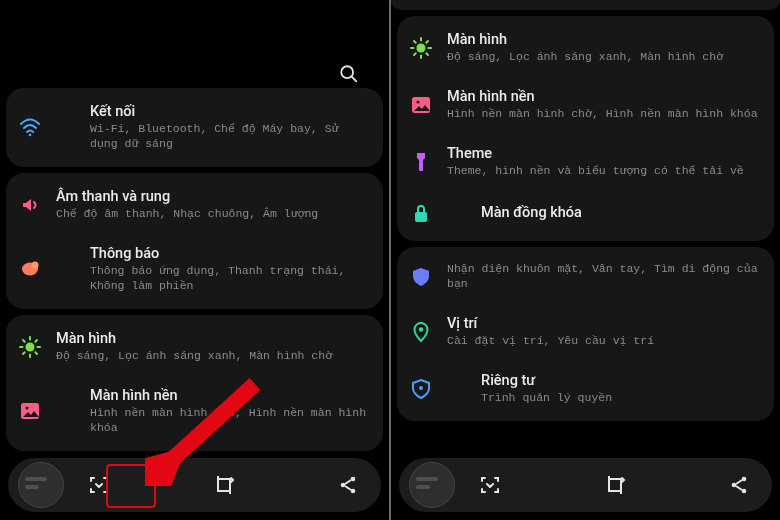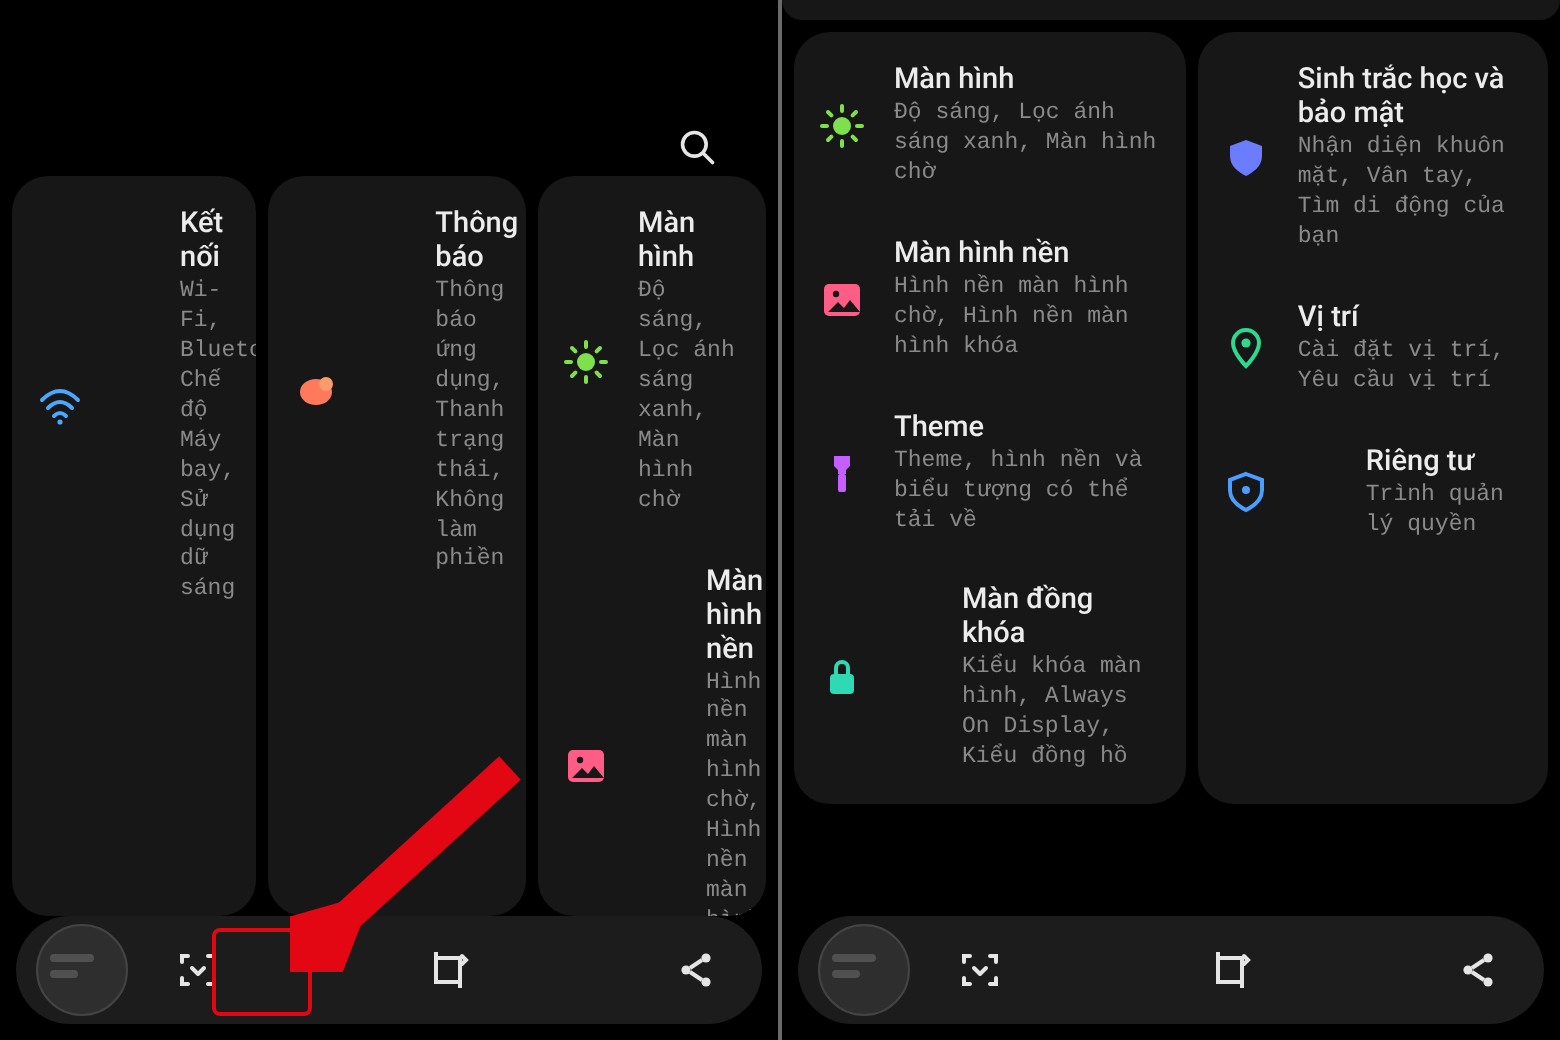--- a/index.html
+++ b/index.html
@@ -33,20 +33,21 @@
   .search-btn {
     position: absolute;
     right: 30px;
     top: 64px;
     color: #e5e5e5;
   }
   .search-btn svg { width: 20px; height: 20px; }
   .list {
     padding: 0 6px;
     display: flex;
+    flex-direction: column;
     gap: 6px;
   }
   .card {
     background: #171717;
     border-radius: 18px;
     overflow: hidden;
   }
   .item {
     display: flex;
     align-items: center;
@@ -265,20 +266,31 @@
             </div>
           <div class="text-col">
             <div class="title">Kết nối</div>
             <div class="sub">Wi-Fi, Bluetooth, Chế độ Máy bay, Sử dụng dữ sáng</div>
           </div>
         </div>
       </div>
 
       <div class="card">
         <div class="item">
+          <div class="icon-wrap" style="color:#ff5d86">
+              <svg viewBox="0 0 22 22">
+                <use href="#i-sound"></use>
+              </svg>
+            </div>
+          <div class="text-col">
+            <div class="title">Âm thanh và rung</div>
+            <div class="sub">Chế độ âm thanh, Nhạc chuông, Âm lượng</div>
+          </div>
+        </div>
+        <div class="item">
           <div class="icon-wrap" style="color:#ff7a5c">
               <svg viewBox="0 0 22 22">
                 <use href="#i-notif"></use>
               </svg>
             </div>
           <div class="text-col">
             <div class="title">Thông báo</div>
             <div class="sub">Thông báo ứng dụng, Thanh trạng thái, Không làm phiền</div>
           </div>
         </div>
@@ -394,34 +406,32 @@
           </div>
         </div>
         <div class="item">
           <div class="icon-wrap" style="color:#2ed9b4">
               <svg viewBox="0 0 22 22">
                 <use href="#i-lock"></use>
               </svg>
             </div>
           <div class="text-col">
             <div class="title">Màn đồng khóa</div>
-            <div class="sub">Kiểu khóa màn hình, Always On Display, Kiểu đồng hồ</div>
           </div>
         </div>
       </div>
 
       <div class="card">
         <div class="item">
           <div class="icon-wrap" style="color:#6b7cff">
               <svg viewBox="0 0 22 22">
                 <use href="#i-shield"></use>
               </svg>
             </div>
           <div class="text-col">
-            <div class="title">Sinh trắc học và bảo mật</div>
             <div class="sub">Nhận diện khuôn mặt, Vân tay, Tìm di động của bạn</div>
           </div>
         </div>
         <div class="item">
           <div class="icon-wrap" style="color:#2ed98f">
               <svg viewBox="0 0 22 22">
                 <use href="#i-location"></use>
               </svg>
             </div>
           <div class="text-col">

